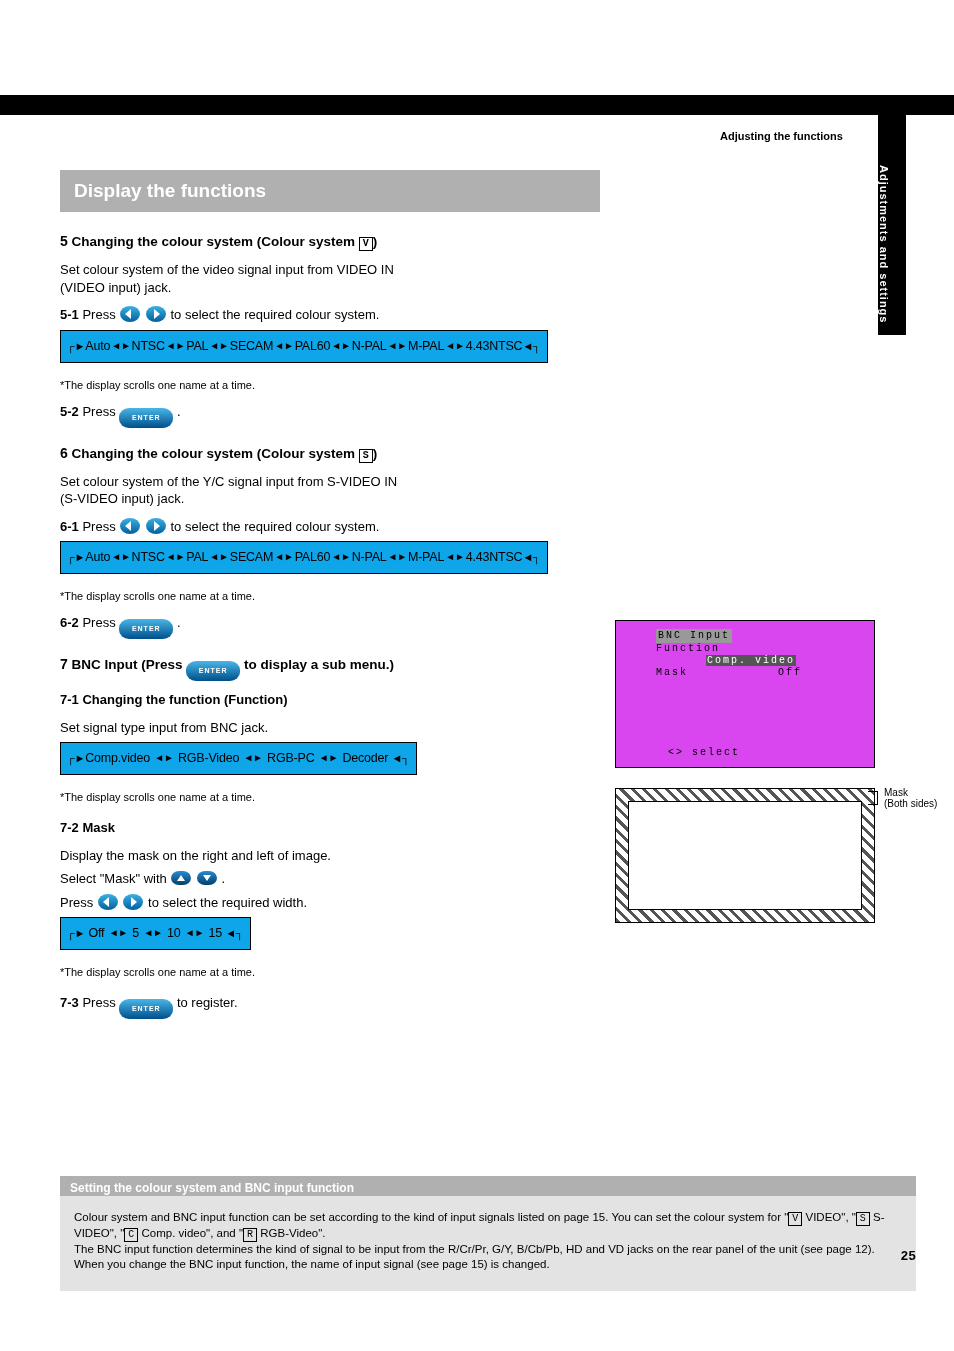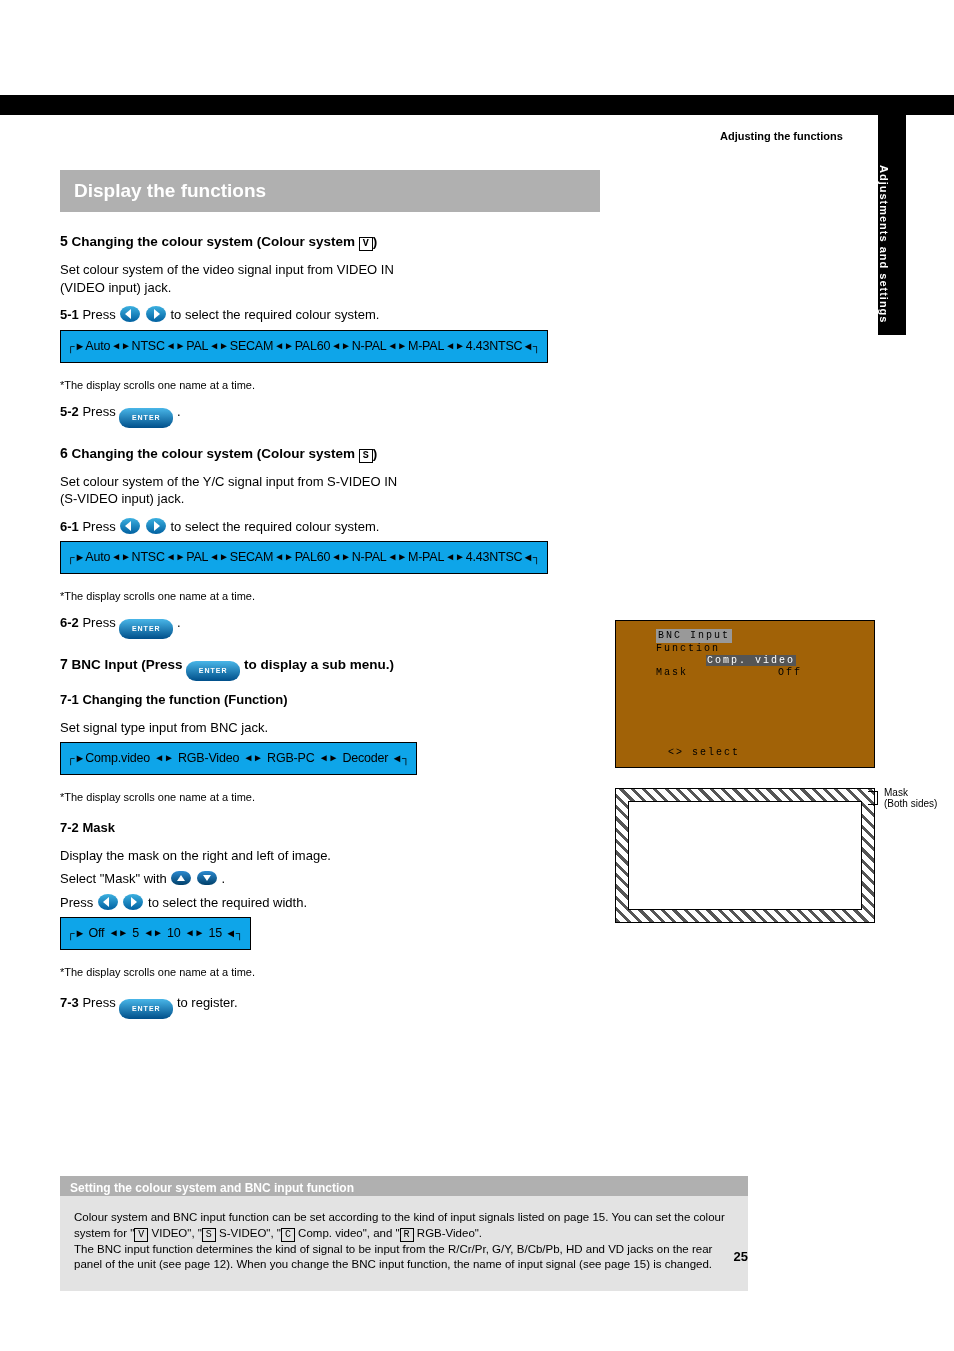--- a/index.html
+++ b/index.html
@@ -24,33 +24,33 @@
   .icon-lr-btn::after { content: ""; position: absolute; top: 3px; left: 6px; width: 0; height: 0; border-top: 5px solid transparent; border-bottom: 5px solid transparent; }
   .icon-lr-btn.left::after  { border-right: 6px solid #fff; left: 5px; }
   .icon-lr-btn.right::after { border-left: 6px solid #fff; left: 8px; }
   .icon-ud-btn { display: inline-block; width: 20px; height: 14px; border-radius: 8px / 7px; background: linear-gradient(#2c8ad0,#00406a); position: relative; margin: 0 1px; vertical-align: -2px; }
   .icon-ud-btn::after { content: ""; position: absolute; top: 4px; left: 6px; width: 0; height: 0; border-left: 4px solid transparent; border-right: 4px solid transparent; }
   .icon-ud-btn.up::after { border-bottom: 6px solid #fff; }
   .icon-ud-btn.down::after { border-top: 6px solid #fff; }
   .icon-enter { display: inline-block; width: 54px; height: 20px; border-radius: 10px / 9px; background: linear-gradient(#49b6e8,#004f8a); color: #fff; font-size: 7px; font-weight: bold; text-align: center; line-height: 20px; letter-spacing: 1px; vertical-align: -4px; }
   .boxed-glyph { display: inline-block; border: 1px solid #000; width: 14px; height: 14px; font-size: 10px; line-height: 12px; text-align: center; font-family: "Courier New", monospace; }
   .sub { font-size: 11px; margin-top: 15px; }
-  .osd-outer { border: 1px solid #000; background: #a16207; padding: 2px; width: 260px; height: 148px; font-family: "Courier New", monospace; font-size: 10px; letter-spacing: 2px; line-height: 1.2; }
+  .osd-outer { border: 1px solid #000; background: #d946ef; padding: 2px; width: 260px; height: 148px; font-family: "Courier New", monospace; font-size: 10px; letter-spacing: 2px; line-height: 1.2; }
   .osd-inner { position: relative; height: 100%; }
   .osd-title { background: #999; color: #000; padding: 1px 2px; display: inline-block; }
   .osd-hi { color: #fff; background: #555; padding: 0 1px; }
   .mask-diagram { border: 1px solid #000; width: 260px; height: 135px; margin-top: 20px; position: relative; background-image:
      repeating-linear-gradient(45deg, #555 0, #555 3px, transparent 3px, transparent 8px);
   }
   .mask-diagram::after { content: ""; position: absolute; left: 12px; top: 12px; right: 12px; bottom: 12px; background: #fff; border: 1px solid #000; }
   .mask-bracket { position: absolute; right: -4px; top: 2px; height: 14px; width: 10px; border-right: 1px solid #000; border-top: 1px solid #000; border-bottom: 1px solid #000; }
   .mask-label { position: absolute; right: -84px; top: -2px; font-size: 10px; width: 74px; line-height: 1.1; font-family: Arial; }
-  .footer-box { background: #e3e3e3; border-top: 20px solid #b0b0b0; padding: 14px 14px 18px 14px; font-size: 11.5px; line-height: 1.35; position: absolute; left: 60px; width: 688px; bottom: 60px; }
+  .footer-box { background: #e3e3e3; border-top: 20px solid #b0b0b0; padding: 14px 14px 18px 14px; font-size: 11.5px; line-height: 1.35; position: absolute; left: 60px; width: 856px; bottom: 60px; }
   .footer-title { position: absolute; left: 10px; top: -16px; color: #fff; font-weight: bold; font-size: 12px; }
-  .pagenum { position: absolute; right: 0; bottom: 25px; font-family: Liberation Sans, sans-serif; font-size: 13px; font-weight: bold; }
+  .pagenum { position: absolute; right: 0; bottom: 25px; font-family: Liberation Mono, monospace; font-size: 13px; font-weight: bold; }
 </style>
 </head>
 <body>
 
 <div class="page">
   <div class="topbar"></div>
   <div class="sidetab">
     <div class="sidetab-text">Adjustments and settings</div>
   </div>
   <div class="corner-title">Adjusting the functions</div>

